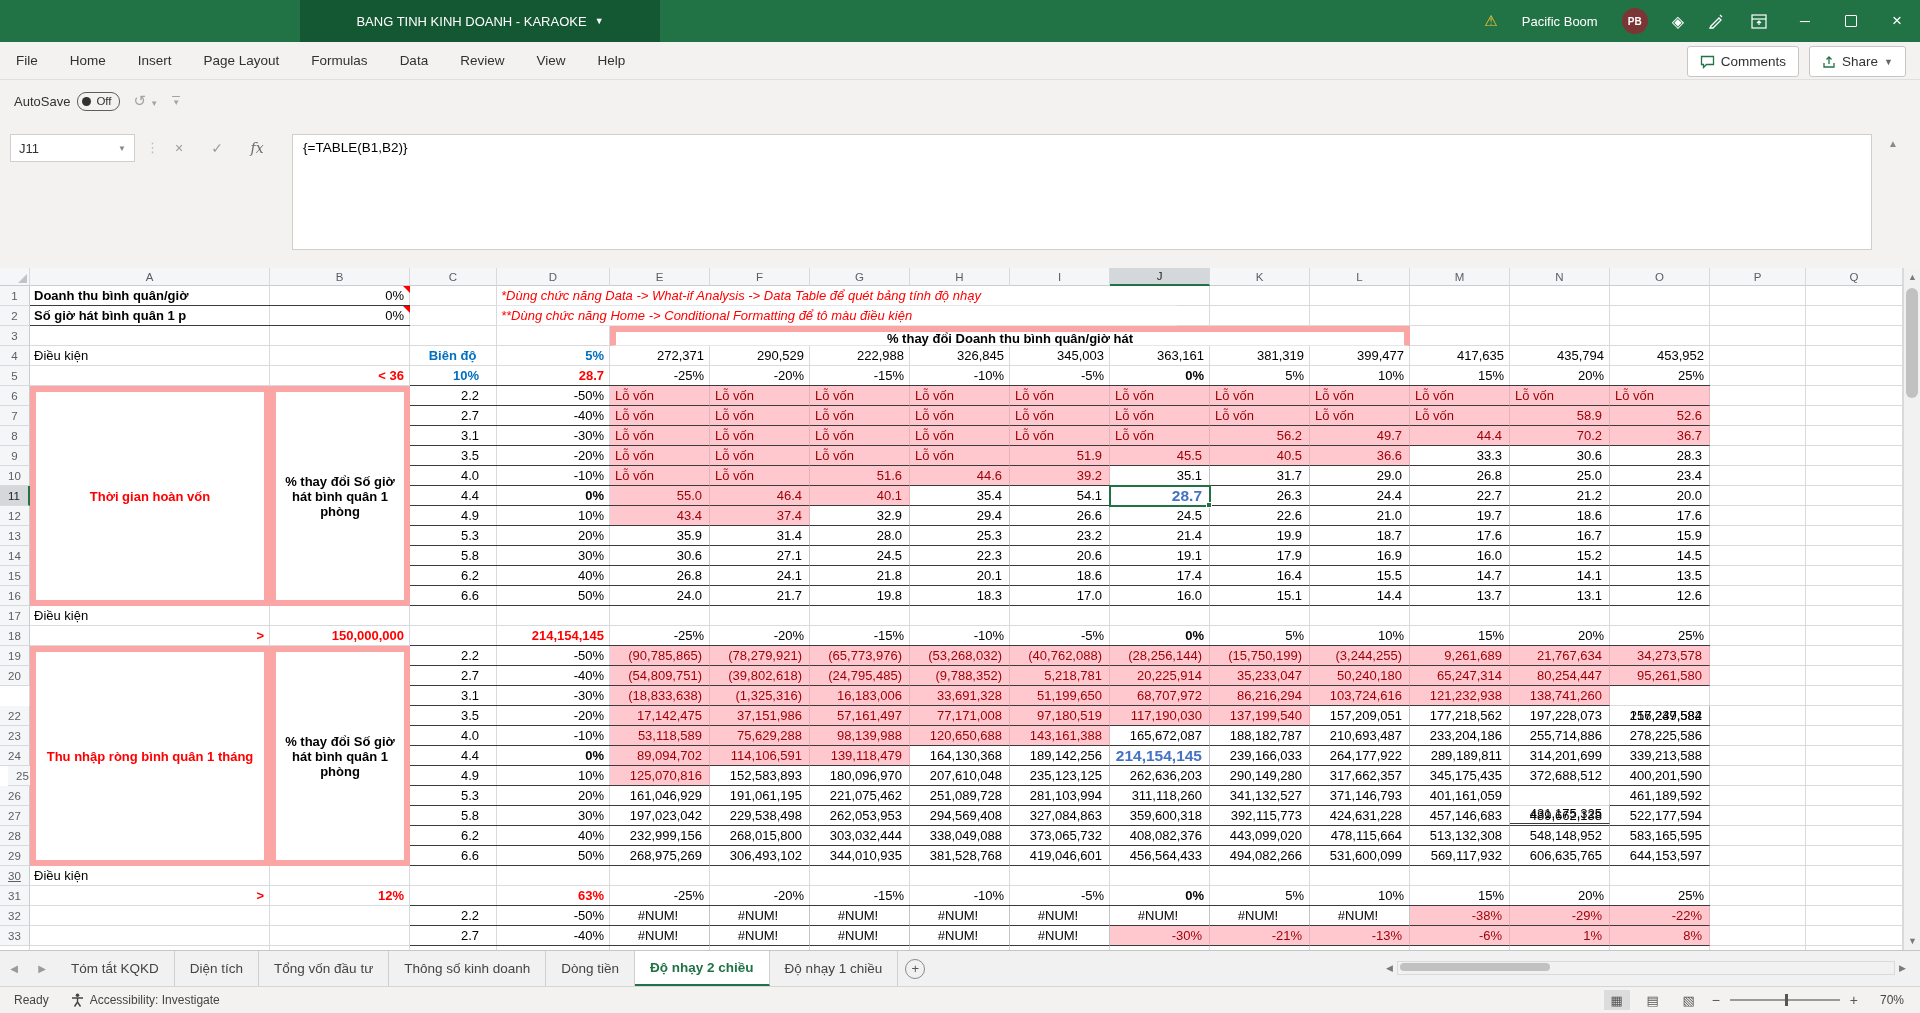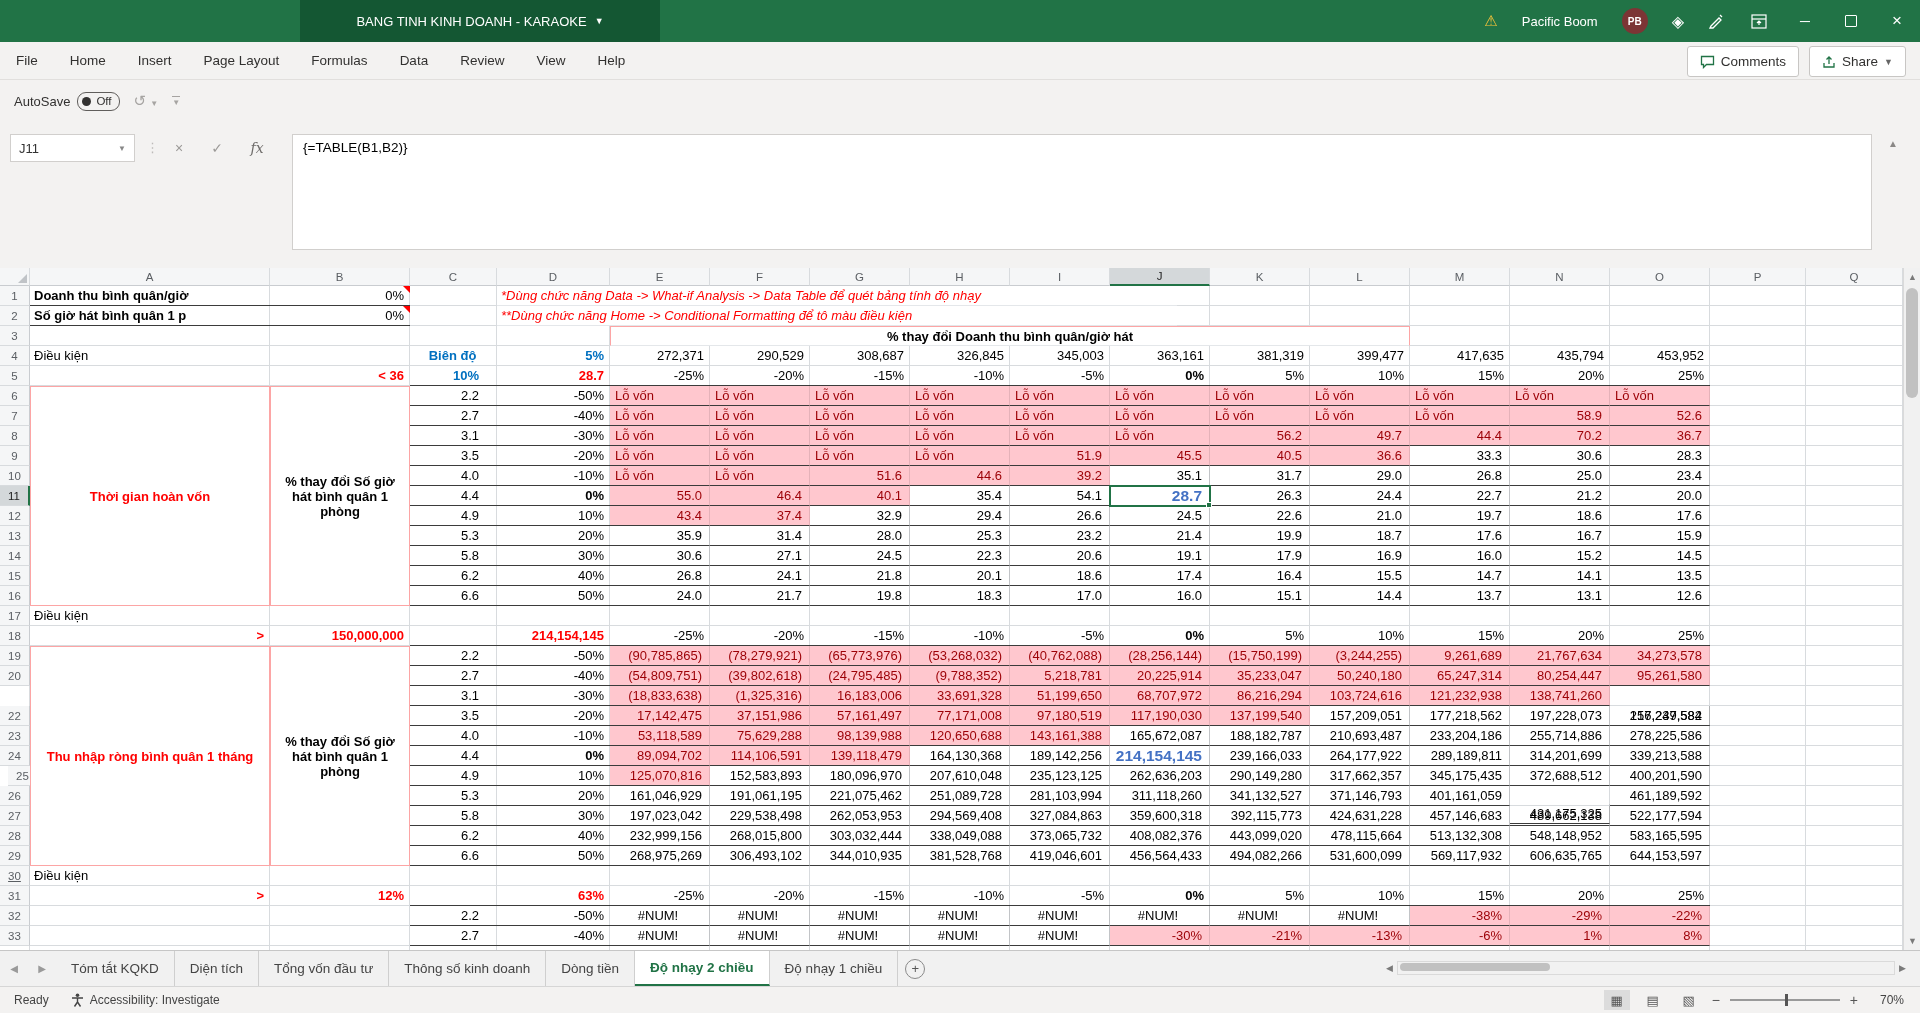--- a/index.html
+++ b/index.html
@@ -68,21 +68,21 @@
   .redit{color:#ff0000;font-style:italic;background:#fff;border-bottom:1px solid #e4e7ea;}
   .pink{background:#ffc7ce;color:#9c0006;}
   .tb{border-bottom:1px solid #3b3b3b;}
   .vcell{text-align:right;padding-right:7px;border-right:1px solid rgba(0,0,0,0.10);}
   .lv{text-align:left;padding-left:5px;}
   .err{text-align:center;}
   .bigblue{color:#4472c4;font-weight:700;font-size:15.5px;line-height:18px;}
   .cnum{padding-right:18px;}
   .note:after{content:"";position:absolute;right:0;top:0;border-style:solid;border-width:0 7px 7px 0;
               border-color:transparent #ff0000 transparent transparent;}
-  .mbox{background:#fff;border:1px solid #fca5a5;display:flex;align-items:center;justify-content:center;
+  .mbox{background:#fff;border:6px solid #fca5a5;display:flex;align-items:center;justify-content:center;
         text-align:center;font-size:13px;line-height:15px;white-space:normal;padding:0 6px;cursor:cell;}
   .hdr3{background:#fff;border-bottom:1px solid #e4e7ea;font-weight:700;text-align:center;}
   .selring{border:2px solid #217346;pointer-events:none;}
   .handle{width:6px;height:6px;background:#217346;border:1px solid #fff;pointer-events:auto;cursor:crosshair;}
 
   
   .vscroll{left:1903px;top:0;width:17px;height:682px;background:#f1f1f1;border-left:1px solid #dadada;}
   .sarrow{color:#7a7a7a;font-size:9px;display:flex;align-items:center;justify-content:center;cursor:pointer;}
   .vthumb{left:2px;width:12px;background:#c1c1c1;border-radius:6px;}
 
@@ -320,21 +320,21 @@
     <div class="abs cell redit " style="left: 497px; top: 38px; width: 680px; height: 20px;">**Dùng chức năng Home -&gt; Conditional Formatting để tô màu điều kiện</div>
     <div class="abs cell " style="left: 30px; top: 78px; width: 240px; height: 20px;">Điều kiện</div>
     <div class="abs cell blue b ctr" style="left: 410px; top: 78px; width: 87px; height: 20px;">Biên độ</div>
     <div class="abs cell blue b num" style="left: 497px; top: 78px; width: 113px; height: 20px;">5%</div>
     <div class="abs cell " style="left: 30px; top: 338px; width: 240px; height: 20px;">Điều kiện</div>
     <div class="abs cell " style="left: 30px; top: 598px; width: 240px; height: 20px;">Điều kiện</div>
     <div class="abs cell red b num" style="left: 30px; top: 358px; width: 240px; height: 20px;">&gt;</div>
     <div class="abs cell red b num" style="left: 30px; top: 618px; width: 240px; height: 20px;">&gt;</div>
     <div class="abs cell num" style="left: 610px; top: 78px; width: 100px; height: 20px;">272,371</div>
     <div class="abs cell num" style="left: 710px; top: 78px; width: 100px; height: 20px;">290,529</div>
-    <div class="abs cell num" style="left: 810px; top: 78px; width: 100px; height: 20px;">308,687</div>
+    <div class="abs cell num" style="left: 810px; top: 78px; width: 100px; height: 20px;">222,988</div>
     <div class="abs cell num" style="left: 910px; top: 78px; width: 100px; height: 20px;">326,845</div>
     <div class="abs cell num" style="left: 1010px; top: 78px; width: 100px; height: 20px;">345,003</div>
     <div class="abs cell num" style="left: 1110px; top: 78px; width: 100px; height: 20px;">363,161</div>
     <div class="abs cell num" style="left: 1210px; top: 78px; width: 100px; height: 20px;">381,319</div>
     <div class="abs cell num" style="left: 1310px; top: 78px; width: 100px; height: 20px;">399,477</div>
     <div class="abs cell num" style="left: 1410px; top: 78px; width: 100px; height: 20px;">417,635</div>
     <div class="abs cell num" style="left: 1510px; top: 78px; width: 100px; height: 20px;">435,794</div>
     <div class="abs cell num" style="left: 1610px; top: 78px; width: 100px; height: 20px;">453,952</div>
     <div class="abs cell red b num" style="left: 270px; top: 98px; width: 140px; height: 20px;">&lt; 36</div>
     <div class="abs cell blue b num cnum tb" style="left: 410px; top: 98px; width: 87px; height: 20px;">10%</div>

